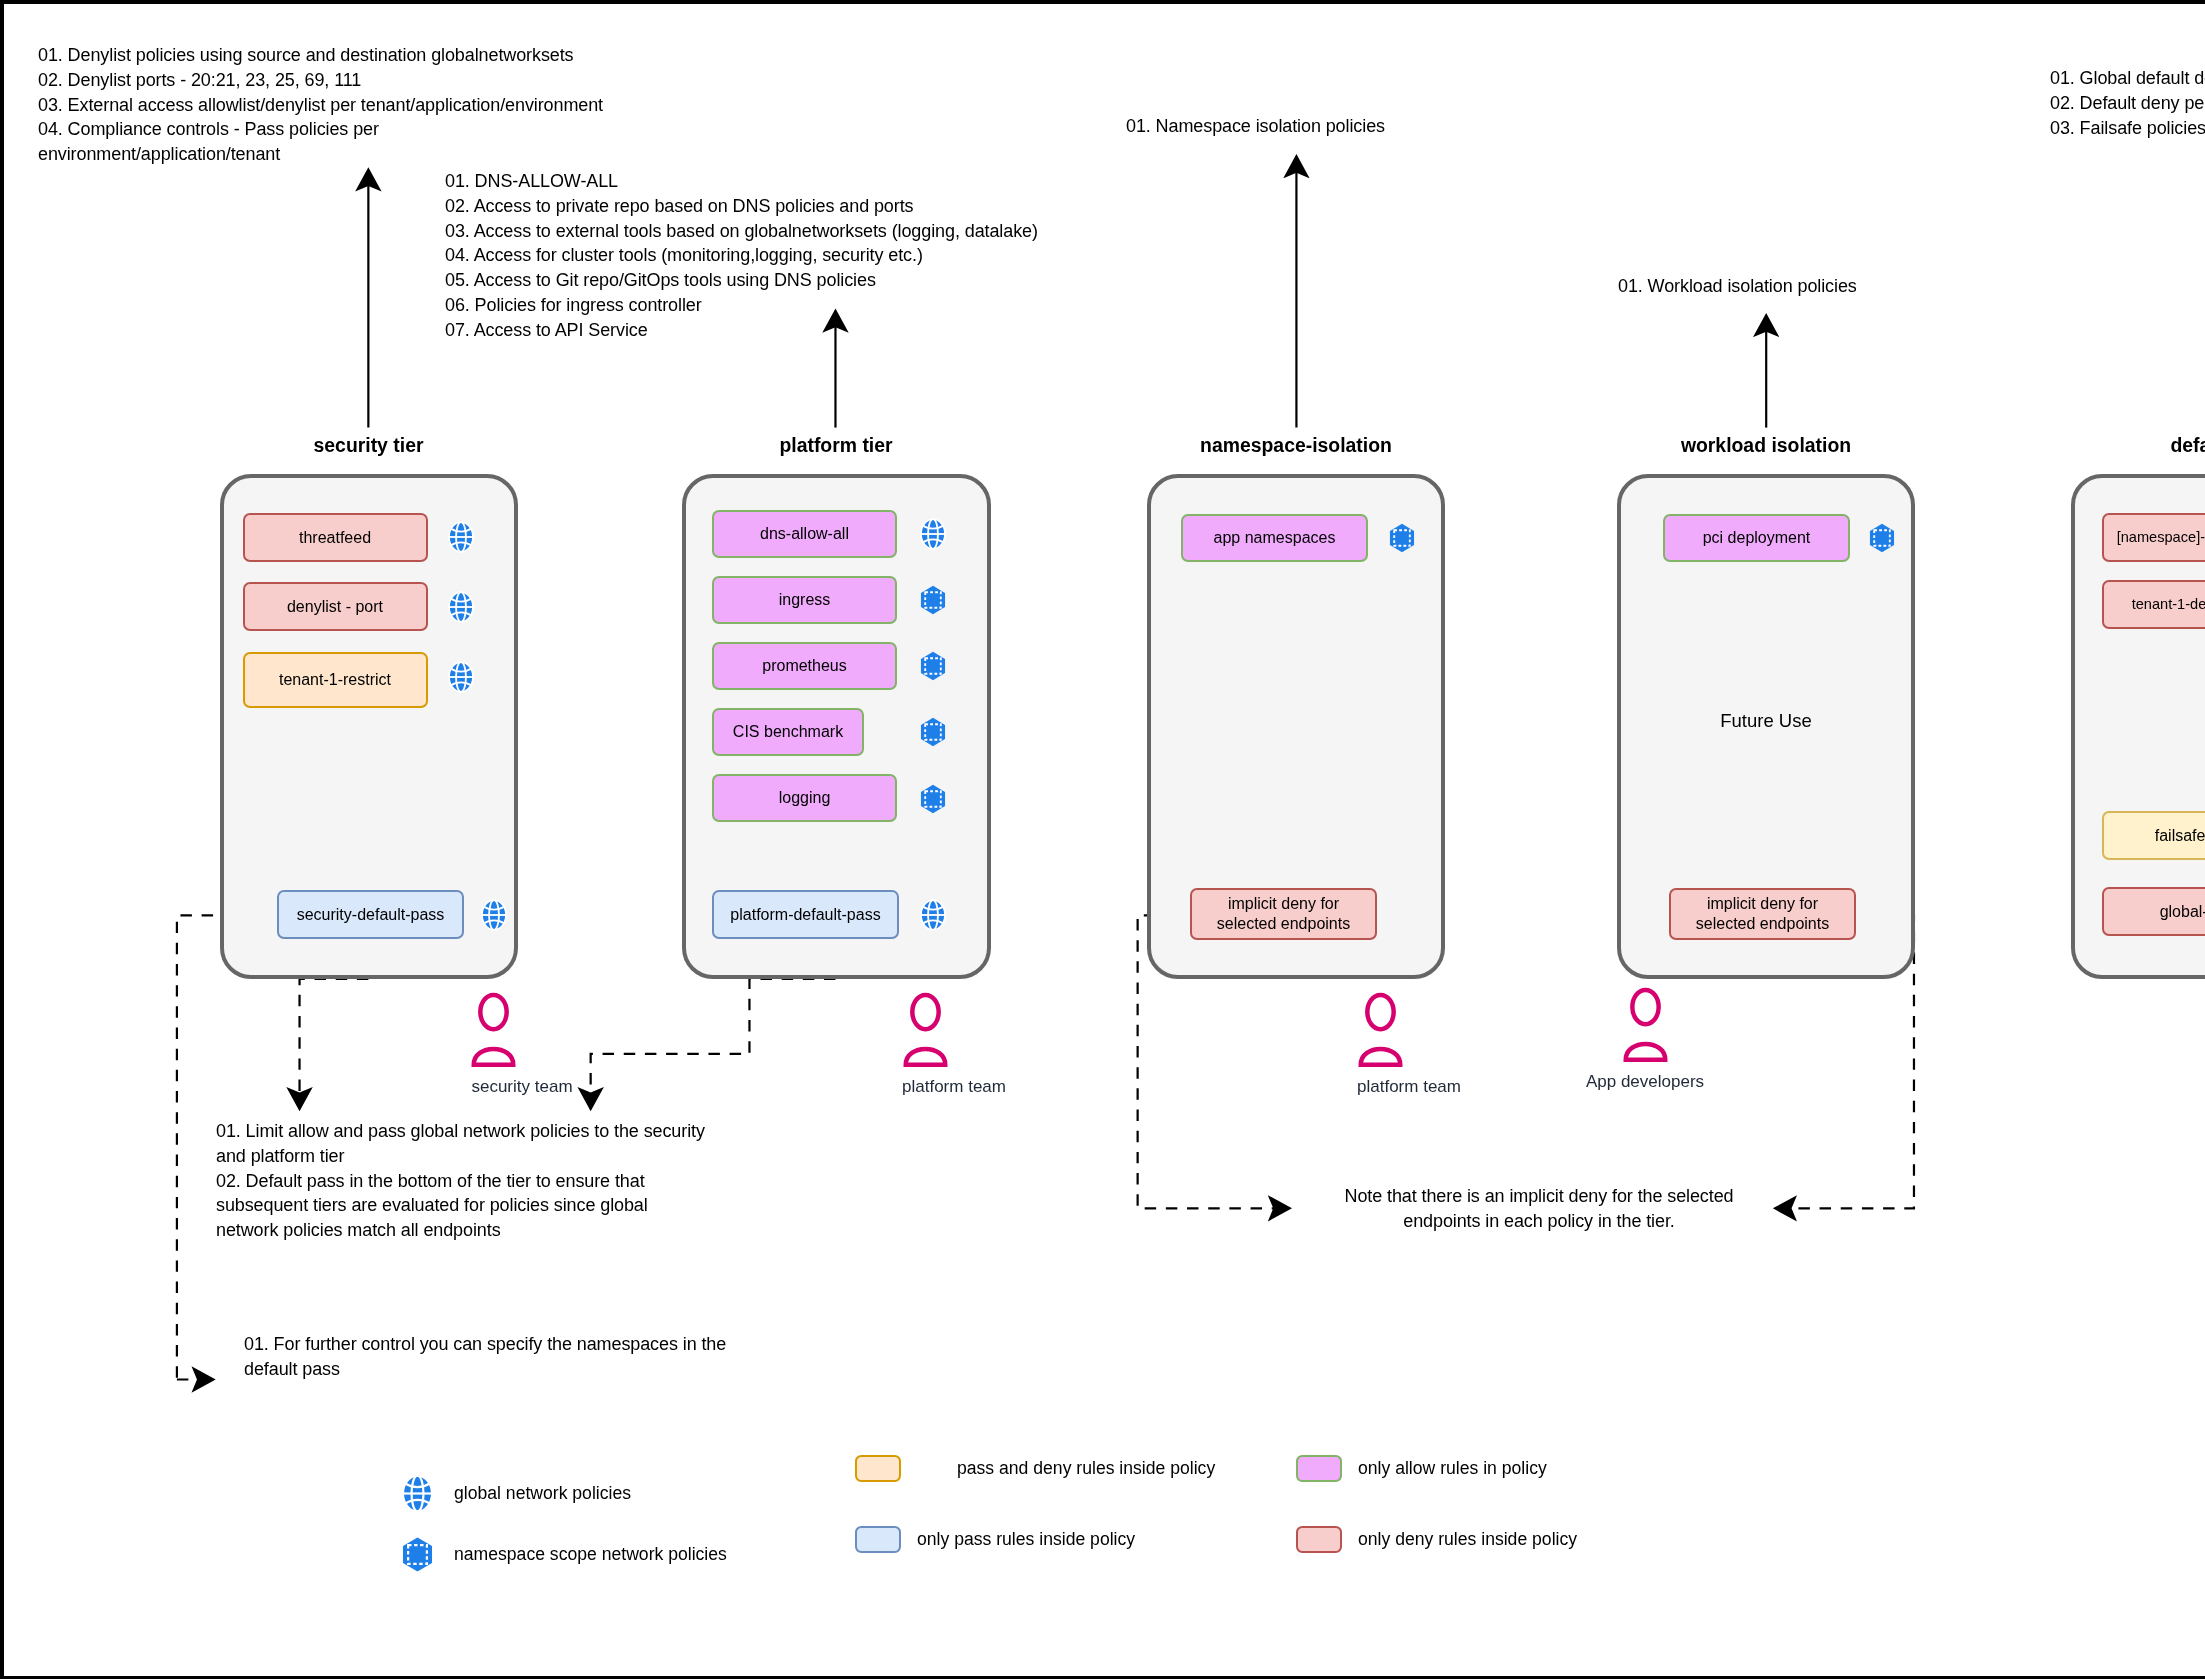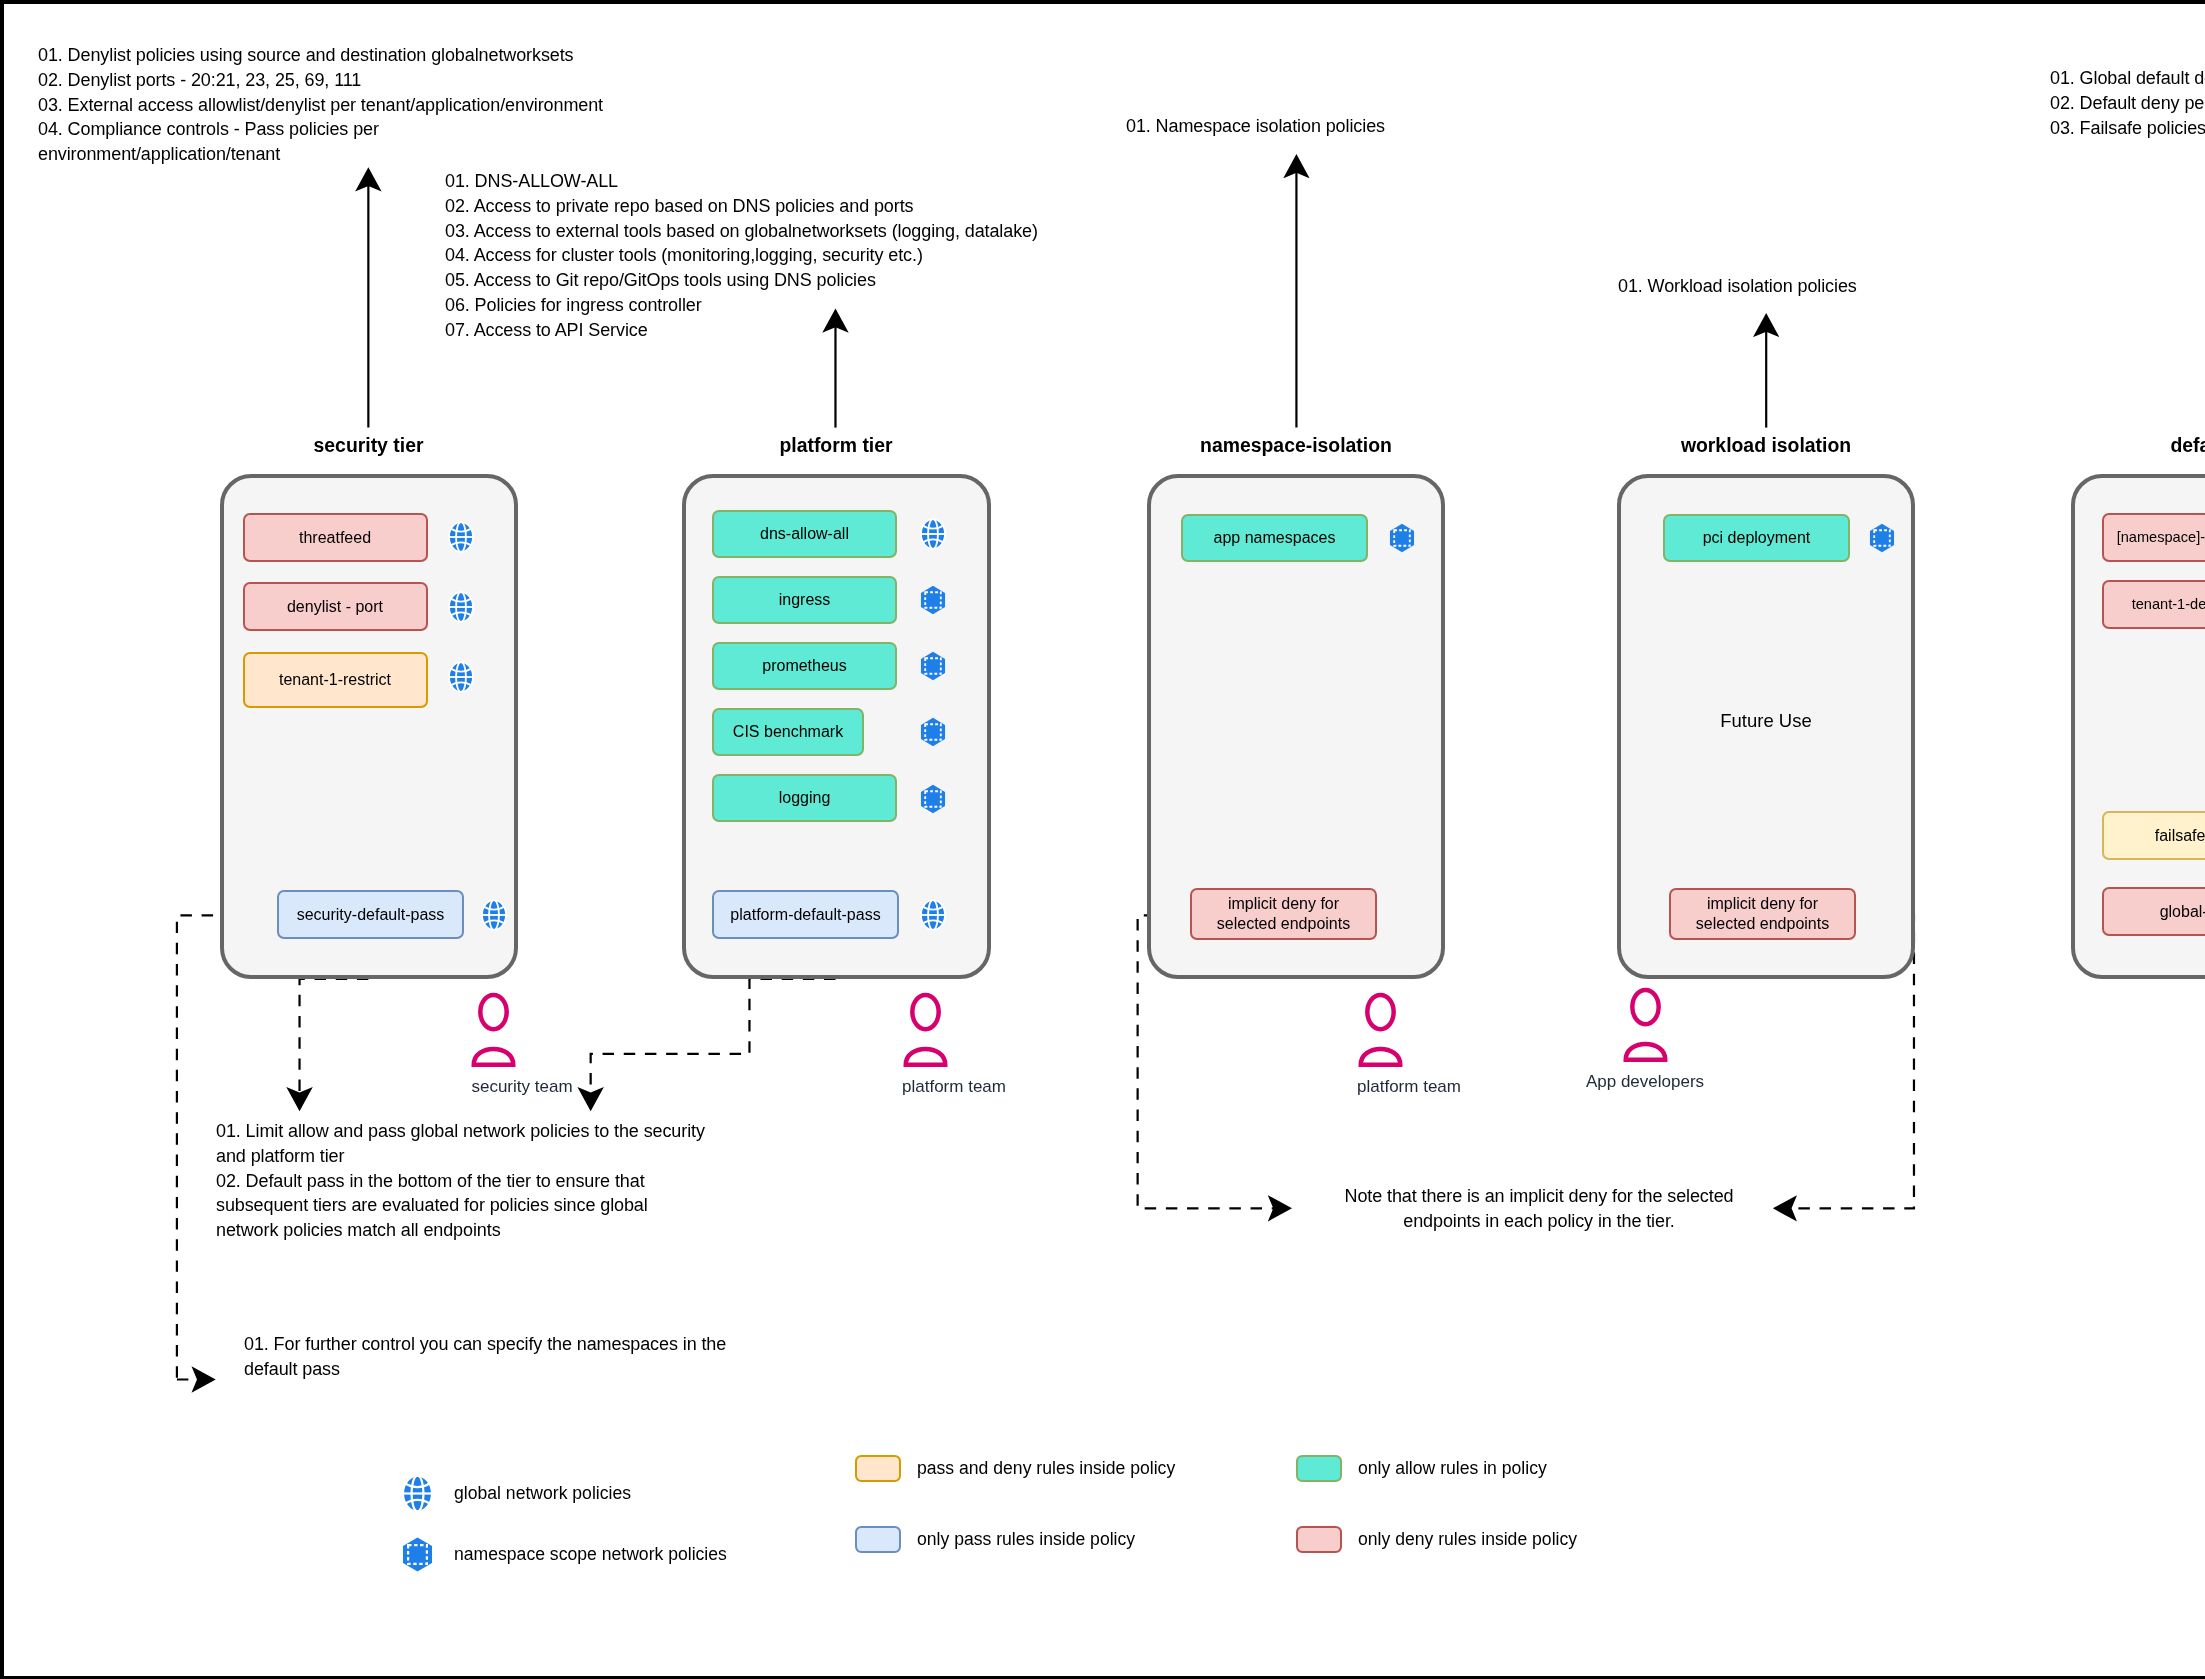--- a/index.html
+++ b/index.html
@@ -47,21 +47,21 @@
     display:flex;
     align-items:center;
     justify-content:center;
     text-align:center;
     font-size:16px;
     color:#000000;
     line-height:1.22;
     padding:1.8px 4.4px;
   }
   .p-red   {background:#f8cecc;border-color:#b85450;}
-  .p-green {background:#5eead4;border-color:#82b366;}
+  .p-green {background:#f0abfc;border-color:#82b366;}
   .p-blue  {background:#dae8fc;border-color:#6c8ebf;}
   .p-orange{background:#ffe6cc;border-color:#d79b00;}
   .p-yellow{background:#fff2cc;border-color:#d6b656;}
 
   .future-use{
     position:absolute;
     font-size:18.5px;
     color:#000000;
     text-align:center;
     width:100%;
@@ -391,21 +391,21 @@
   <div class="legend-item" style="left:393px;top:1530px;">
     <span class="icon" style="position:relative;">
       <svg width="41" height="41" viewBox="0 0 48 48">
           <path d="M24,4 L41,14 L41,34 L24,44 L7,34 L7,14 Z" fill="#1f7fe8"></path>
           <rect x="13" y="13" width="22" height="22" fill="none" stroke="#fff" stroke-width="2.6" stroke-dasharray="4 3"></rect>
         </svg>
     </span>
     <span class="legend-text">namespace scope network policies</span>
   </div>
 
-  <div class="legend-item" style="left:851px;top:1451px;">
+  <div class="legend-item" style="left:851px;top:1451px;gap:40px;">
     <span class="legend-swatch p-orange"></span>
     <span class="legend-text">pass and deny rules inside policy</span>
   </div>
 
   <div class="legend-item" style="left:851px;top:1522px;">
     <span class="legend-swatch p-blue"></span>
     <span class="legend-text">only pass rules inside policy</span>
   </div>
 
   <div class="legend-item" style="left:1292px;top:1451px;">

